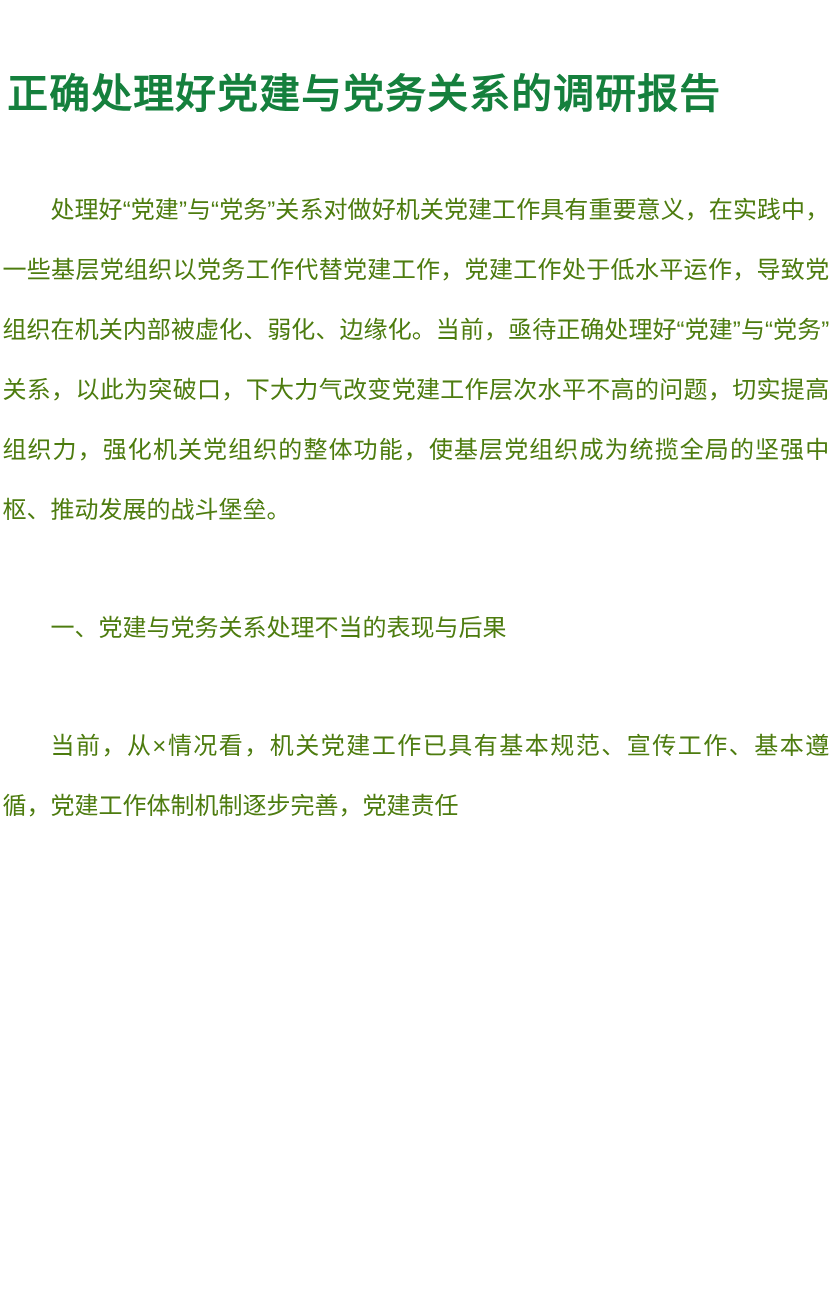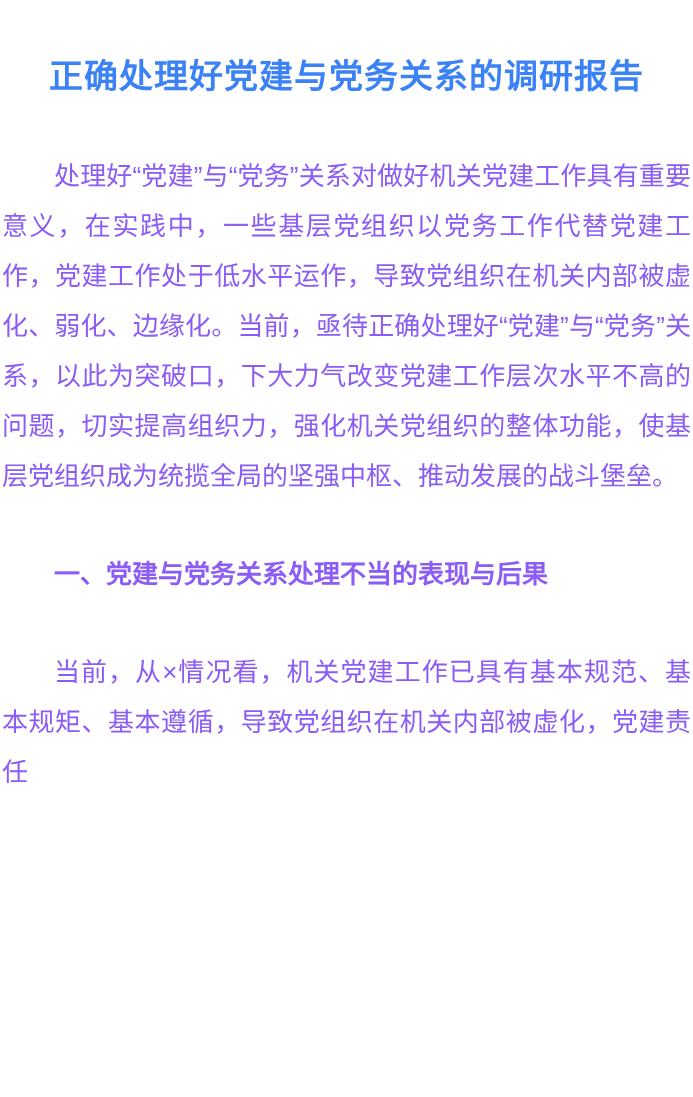--- a/index.html
+++ b/index.html
@@ -17,45 +17,43 @@
     overflow: hidden;
     box-sizing: border-box;
     padding: 0 2px;
     font-family: "Liberation Sans", "DejaVu Sans", sans-serif;
   }
   .doc-title {
     margin: 55px 4px 0 4px;
     font-size: 34px;
     line-height: 48px;
     font-weight: 700;
-    text-align: center;
     letter-spacing: 1px;
-    color: #3b82f6;
-    font-family: Liberation Mono, monospace;
+    color: #15803d;
   }
   .para {
     margin: 48px 0 0 0;
-    font-size: 26px;
+    font-size: 20px;
     line-height: 50px;
     text-align: justify;
     text-justify: inter-ideograph;
     text-indent: 2em;
-    color: #8b5cf6;
+    color: #4d7c0f;
     word-break: break-all;
   }
   .section-heading {
     text-align: left;
-    font-weight: 700;
+    font-weight: 400;
   }
 </style>
 </head>
 <body>
 
 <div class="page">
   <h1 class="doc-title">正确处理好党建与党务关系的调研报告</h1>
 
   <p class="para">处理好“党建”与“党务”关系对做好机关党建工作具有重要意义，在实践中，一些基层党组织以党务工作代替党建工作，党建工作处于低水平运作，导致党组织在机关内部被虚化、弱化、边缘化。当前，亟待正确处理好“党建”与“党务”关系，以此为突破口，下大力气改变党建工作层次水平不高的问题，切实提高组织力，强化机关党组织的整体功能，使基层党组织成为统揽全局的坚强中枢、推动发展的战斗堡垒。</p>
 
 
   <p class="para section-heading">一、党建与党务关系处理不当的表现与后果</p>
 
-  <p class="para">当前，从×情况看，机关党建工作已具有基本规范、基本规矩、基本遵循，导致党组织在机关内部被虚化，党建责任</p>
+  <p class="para">当前，从×情况看，机关党建工作已具有基本规范、宣传工作、基本遵循，党建工作体制机制逐步完善，党建责任</p>
 </div>
 
 </body></html>

